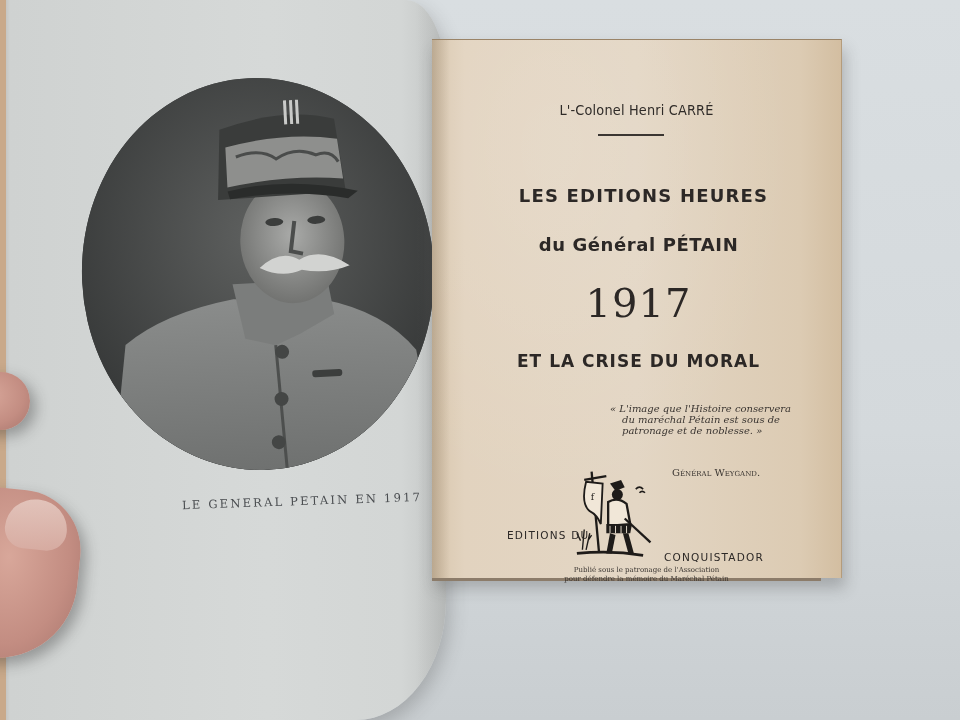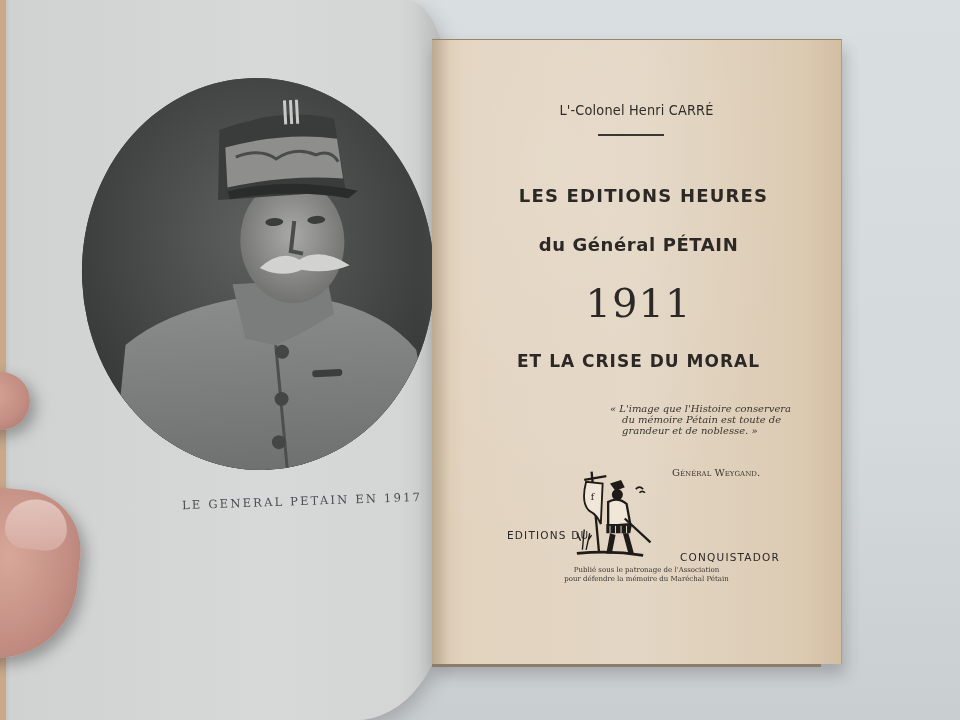--- a/index.html
+++ b/index.html
@@ -79,21 +79,21 @@
       width: 62px; height: 50px;
       border-radius: 30px 30px 20px 20px;
       background: linear-gradient(180deg, #e8cfc7 0%, #d9b0a6 100%);
       opacity: 0.8;
     }
 
     
     .right-page {
       position: absolute;
       left: 432px; top: 39px;
-      width: 410px; height: 625px;
+      width: 410px; height: 539px;
       background:
         radial-gradient(ellipse at 30% 20%, rgba(255,255,255,0.12) 0%, rgba(0,0,0,0) 60%),
         linear-gradient(90deg, #d8c6ad 0%, #e2d3bf 8%, #e3d6c4 50%, #dccbb3 90%, #d3bea1 100%);
       border-top: 1px solid #9a8468;
       border-right: 1px solid #b49c7c;
       box-shadow: 3px 10px 14px rgba(60,60,60,0.28);
     }
     .right-page::before {
       content: "";
       position: absolute;
@@ -174,21 +174,21 @@
 
     .publisher-left, .publisher-right {
       position: absolute;
       font-family: "DejaVu Sans", sans-serif;
       font-size: 10.5px;
       color: #2c2826;
       letter-spacing: 1.2px;
       white-space: nowrap;
     }
     .publisher-left { left: 57px; top: 489px; margin-left: 18px; }
-    .publisher-right { left: 248px; top: 511px; text-align: center; }
+    .publisher-right { left: 232px; top: 511px; text-align: center; }
 
     .patronage {
       position: absolute;
       left: 0; right: 0; top: 526px;
       text-align: center;
       font-family: "DejaVu Serif", serif;
       font-size: 7px;
       line-height: 9px;
       color: #3a3531;
       padding-left: 20px;
@@ -258,27 +258,27 @@
 </div>
 
 <div class="right-page">
   <div class="bottom-edge"></div>
 
   <div class="author">L'-Colonel Henri CARRÉ</div>
   <div class="author-rule"></div>
 
   <div class="title-line1">LES EDITIONS HEURES</div>
   <div class="title-line2">du Général PÉTAIN</div>
-  <div class="year">1911</div>
+  <div class="year">1917</div>
   <div class="subtitle">ET LA CRISE DU MORAL</div>
 
   <div class="quote">
     <span class="q-line">« L'image que l'Histoire conservera</span>
-    <span class="q-line indent">du mémoire Pétain est toute de</span>
-    <span class="q-line indent">grandeur et de noblesse. »</span>
+    <span class="q-line indent">du maréchal Pétain est sous de</span>
+    <span class="q-line indent">patronage et de noblesse. »</span>
     <span class="attr">Général Weygand.</span>
   </div>
 
   <div class="emblem">
     <svg viewBox="0 0 100 100">
 
       <line x1="30" y1="5" x2="38" y2="92" stroke="#1e1b19" stroke-width="2.5"></line>
       <line x1="22" y1="14" x2="46" y2="10" stroke="#1e1b19" stroke-width="2.5"></line>
 
       <path d="M24 16 Q18 40 28 48 Q36 52 40 62 L42 18 Z" fill="#f1e7d8" stroke="#1e1b19" stroke-width="2"></path>

